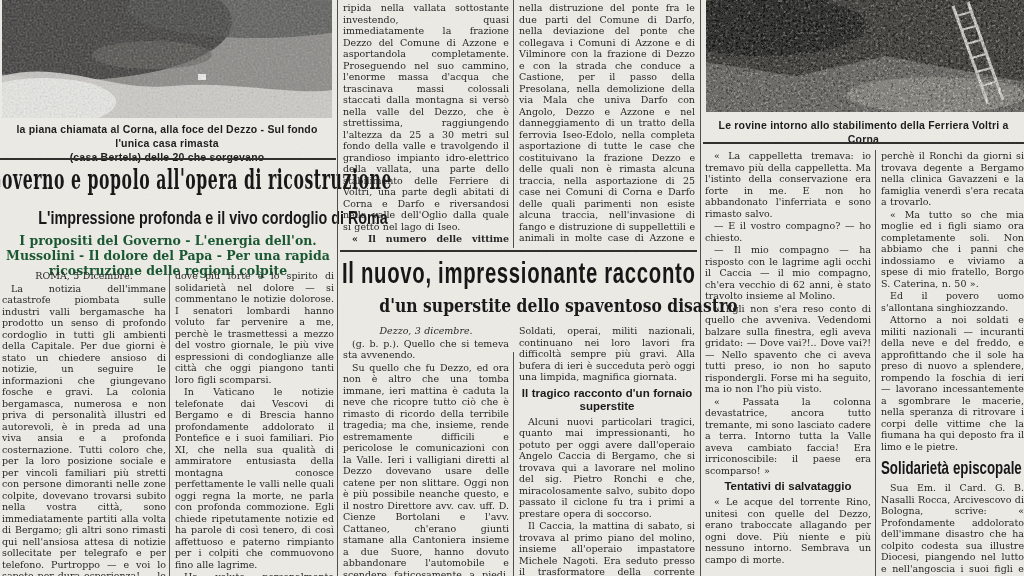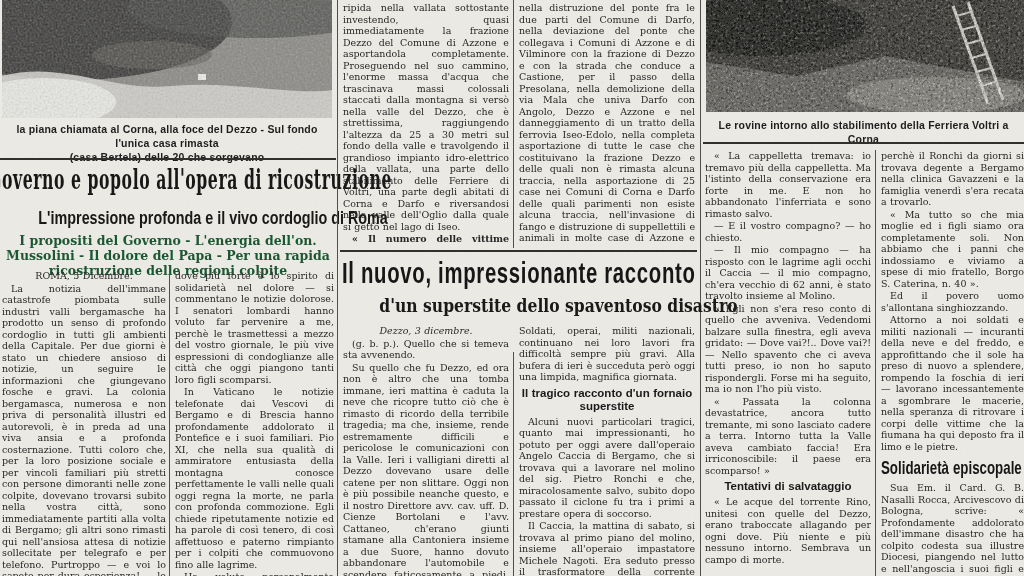--- a/index.html
+++ b/index.html
@@ -171,21 +171,21 @@
     <p>— Il mio compagno — ha risposto con le lagrime agli occhi il Caccia — il mio compagno, ch'era vecchio di 62 anni, è stato travolto insieme al Molino.</p>
     <p>« Egli non s'era reso conto di quello che avveniva. Vedendomi balzare sulla finestra, egli aveva gridato: — Dove vai?!.. Dove vai?! — Nello spavento che ci aveva tutti preso, io non ho saputo rispondergli. Forse mi ha seguito, ma io non l'ho più visto.</p>
     <p>« Passata la colonna devastatrice, ancora tutto tremante, mi sono lasciato cadere a terra. Intorno tutta la Valle aveva cambiato faccia! Era irriconoscibile: il paese era scomparso! »</p>
     <div class="col-subhead">Tentativi di salvataggio</div>
     <p>« Le acque del torrente Rino, unitesi con quelle del Dezzo, erano traboccate allagando per ogni dove. Più niente e più nessuno intorno. Sembrava un campo di morte.</p>
 
   </div>
   <div class="vrule" style="left:875px;top:150px;height:426px;"></div>
   <div class="col" style="left:881px;top:150px;width:143px;height:426px;">
     <p class="noindent">perchè il Ronchi da giorni si trovava degente a Bergamo nella clinica Gavazzeni e la famiglia venerdì s'era recata a trovarlo.</p>
-    <p>« Ma tutto so che mia moglie ed i figli siamo ora completamente soli. Non abbiamo che i panni che indossiamo e viviamo a spese di mio fratello, Borgo S. Caterina, n. 40 ».</p>
+    <p>« Ma tutto so che mia moglie ed i figli siamo ora completamente soli. Non abbiamo che i panni che indossiamo e viviamo a spese di mio fratello, Borgo S. Caterina, n. 50 ».</p>
     <p>Ed il povero uomo s'allontana singhiozzando.</p>
     <p>Attorno a noi soldati e militi nazionali — incuranti della neve e del freddo, e approfittando che il sole ha preso di nuovo a splendere, rompendo la foschia di ieri — lavorano incessantemente a sgombrare le macerie, nella speranza di ritrovare i corpi delle vittime che la fiumana ha qui deposto fra il limo e le pietre.</p>
     <div class="col-headline">
       <span>Solidarietà episcopale</span>
     </div>
     <p>Sua Em. il Card. G. B. Nasalli Rocca, Arcivescovo di Bologna, scrive: « Profondamente addolorato dell'immane disastro che ha colpito codesta sua illustre Diocesi, piangendo nel lutto e nell'angoscia i suoi figli e fratelli nostri, io mando a V. Ecc. le mie più vive condoglianze, che sono le condoglianze di tutti i cattolici Bolognesi. Ho dato disposizioni che domenica in tutte le chiese della diocesi si facciano speciali preghiere in suffragio per le vittime che soccombettero nell'impeto travolgente dell'acqua devastatrice, e perchè Iddio voglia consolare di sua grazia quelli che sopravvissero al dolore.</p>
 
   </div>
 
   <svg class="grain-overlay" width="1024" height="576">

